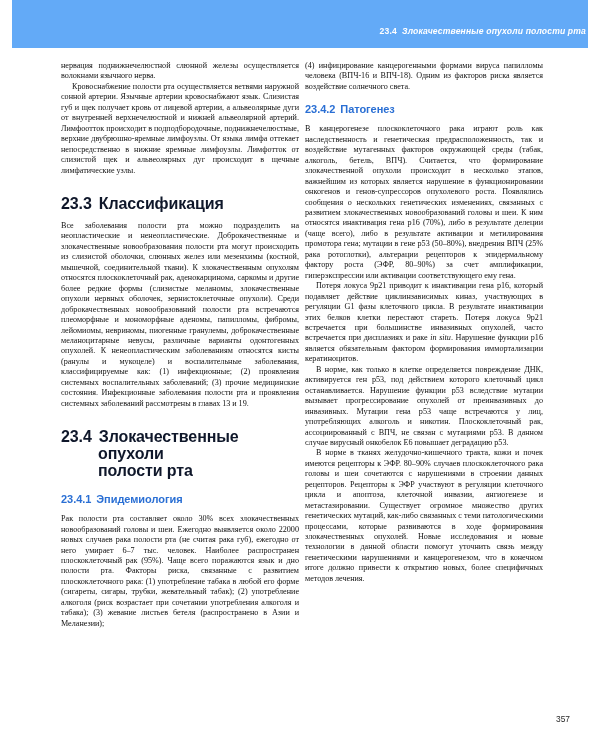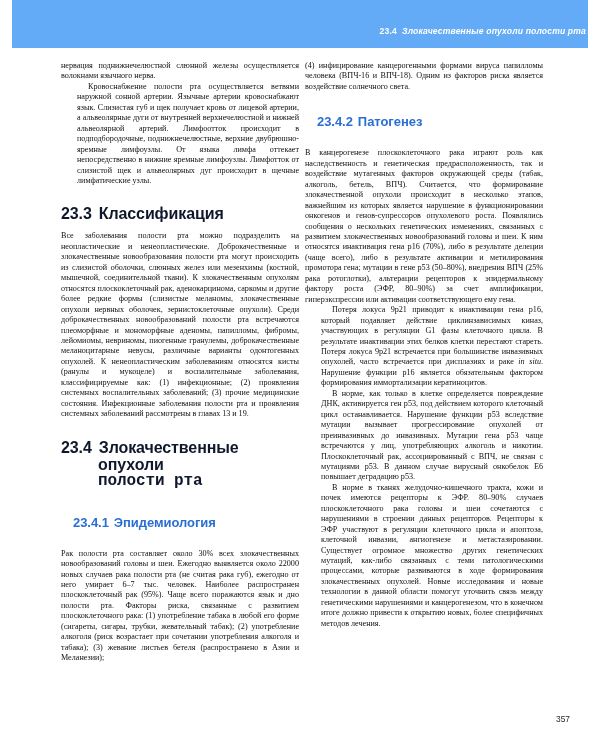--- a/index.html
+++ b/index.html
@@ -66,38 +66,38 @@
   p.body {
     margin: 0;
     font-size: 8.15px;
     line-height: 10.45px;
     text-align: justify;
     text-indent: 0;
     color: #101010;
     hyphens: manual;
     word-spacing: -0.1px;
   }
-  p.body.indent { text-indent: 11px; margin-left: 16px; }
+  p.body.indent { text-indent: 11px; }
 
   h2.sec {
     font-family: "Liberation Sans", "DejaVu Sans", sans-serif;
     font-size: 16px;
     font-weight: bold;
     color: #0f172a;
     margin: 0;
     line-height: 17px;
     letter-spacing: -0.1px;
   }
   h2.sec .n { margin-right: 7px; }
   h3.subsec {
     font-family: "Liberation Sans", "DejaVu Sans", sans-serif;
-    font-size: 13px;
+    font-size: 11px;
     font-weight: bold;
     color: #2a6fd4;
-    margin: 12px;
+    margin: 0;
     line-height: 13px;
     letter-spacing: -0.05px;
   }
   h3.subsec .n { margin-right: 5px; }
 
   .sp-before-h2 { height: 19px; }
   .sp-after-h2  { height: 9px; }
   .sp-before-h3 { height: 14px; }
   .sp-after-h3  { height: 8px; }
   .sp-before-h3-tight { height: 11px; }
@@ -143,21 +143,21 @@
       <h2 class="sec">
         <span class="n">23.3</span><span>Классификация</span>
       </h2>
       <div class="sp-after-h2"></div>
 
       <p class="body">Все заболевания полости рта можно подразделить на неопластические и ненеопластические. Доброкачественные и злокачественные новообразования полости рта могут происходить из слизистой оболочки, слюнных желез или мезенхимы (костной, мышечной, соединительной ткани). К злокачественным опухолям относятся плоскоклеточный рак, аденокарцинома, саркомы и другие более редкие формы (слизистые меланомы, злокачественные опухоли нервных оболочек, зернистоклеточные опухоли). Среди доброкачественных новообразований полости рта встречаются плеоморфные и мономорфные аденомы, папилломы, фибромы, лейомиомы, невриномы, пиогенные гранулемы, доброкачественные меланоцитарные невусы, различные варианты одонтогенных опухолей. К ненеопластическим заболеваниям относятся кисты (ранулы и мукоцеле) и воспалительные заболевания, классифицируемые как: (1) инфекционные; (2) проявления системных воспалительных заболеваний; (3) прочие медицинские состояния. Инфекционные заболевания полости рта и проявления системных заболеваний рассмотрены в главах 13 и 19.</p>
 
       <div class="sp-before-h2"></div>
       <h2 class="sec sec-title-wrap">
         <span class="tline"><span class="n">23.4</span><span>Злокачественные опухоли</span></span>
-        <span class="tline" style="padding-left:37px;text-indent:0;font-family:Liberation Mono, monospace;">полости рта</span>
+        <span class="tline" style="padding-left:37px;text-indent:0;">полости рта</span>
       </h2>
 
       <div class="sp-before-h3"></div>
       <h3 class="subsec">
         <span class="n">23.4.1</span><span>Эпидемиология</span>
       </h3>
       <div class="sp-after-h3"></div>
 
       <p class="body">Рак полости рта составляет около 30% всех злокачественных новообразований головы и шеи. Ежегодно выявляется около 22000 новых случаев рака полости рта (не считая рака губ), ежегодно от него умирает 6–7 тыс. человек. Наиболее распространен плоскоклеточный рак (95%). Чаще всего поражаются язык и дно полости рта. Факторы риска, связанные с развитием плоскоклеточного рака: (1) употребление табака в любой его форме (сигареты, сигары, трубки, жевательный табак); (2) употребление алкоголя (риск возрастает при сочетании употребления алкоголя и табака); (3) жевание листьев бетеля (распространено в Азии и Меланезии);</p>
     </div>

